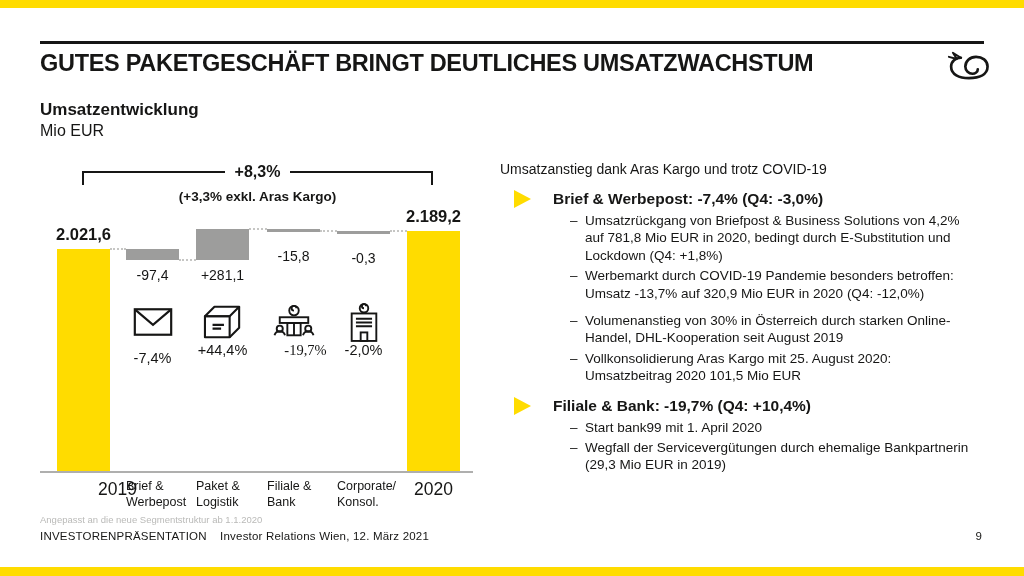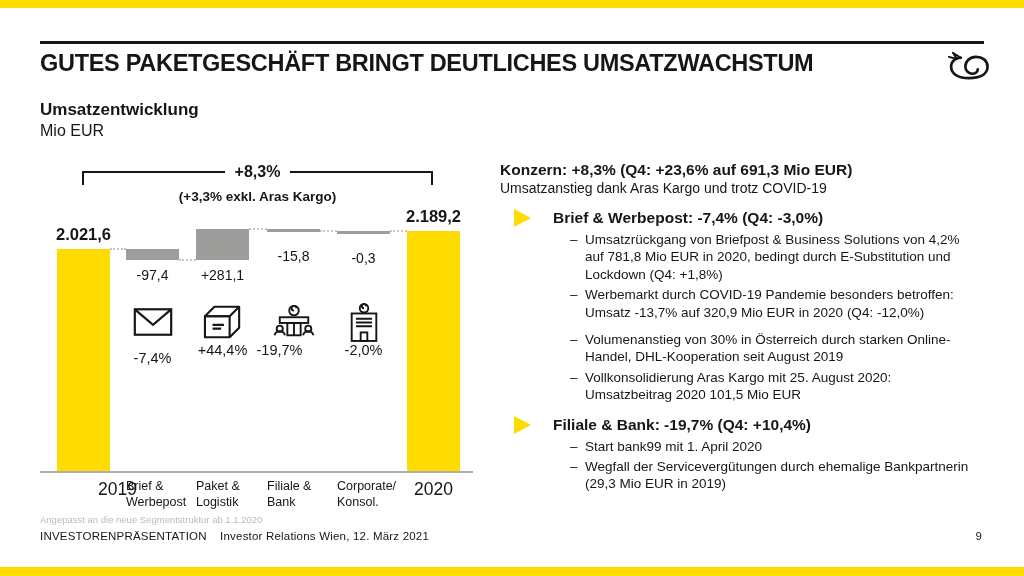--- a/index.html
+++ b/index.html
@@ -115,21 +115,21 @@
           <path d="M24 8 a2.5 2.5 0 1 1 2.5 -2.5"></path>
           <rect x="9" y="15" width="30" height="6"></rect>
           <rect x="17" y="21" width="14" height="13"></rect>
           <path d="M24 21 V34"></path>
           <circle cx="9" cy="27" r="3.2"></circle>
           <path d="M3.5 34 a5.7 5.7 0 0 1 11 0"></path>
           <circle cx="39" cy="27" r="3.2"></circle>
           <path d="M33.5 34 a5.7 5.7 0 0 1 11 0"></path>
         </svg>
       </div>
-      <div class="pct" style="left: 186px; width: 107px; top: 182px;">-19,7%</div>
+      <div class="pct" style="left: 212px; width: 107px; top: 182px; font-family: Liberation Serif, serif;">-19,7%</div>
       <div class="cat-small" style="left: 227px; top: 319px;">
         <div>Filiale &amp;</div>
         <div>Bank</div>
       </div>
       <div class="connector" style="left: 280px; width: 17px; top: 69.5622px;"></div>
       <div class="bar" style="left: 297px; top: 70.5622px; height: 3px; background: rgb(157, 157, 156);"></div>
       <div class="val-label" style="left: 270px; width: 107px; top: 89.5622px;">-0,3</div>
       <div class="icon-box" style="left: 300.5px; top: 142px;">
         <svg width="36" height="40" viewBox="0 0 38 42" fill="none" stroke="#161615" stroke-width="2">
           <circle cx="19" cy="6.5" r="4.5"></circle>
@@ -144,21 +144,20 @@
         <div>Corporate/</div>
         <div>Konsol.</div>
       </div>
       <div class="connector" style="left: 350px; width: 17px; top: 69.5842px;"></div>
       <div class="bar" style="left: 367px; top: 70.5952px; height: 240.405px; background: rgb(255, 220, 0);"></div>
       <div class="total-label" style="left: 340px; width: 107px; top: 46.5952px;">2.189,2</div>
       <div class="cat-big" style="left: 340px; width: 107px; top: 319px;">2020</div>
     </div>
 
   <div class="rp">
-    <div class="rp-title">Konzern: +8,3% (Q4: +23,6% auf 691,3 Mio EUR)</div>
     <div class="rp-sub">Umsatzanstieg dank Aras Kargo und trotz COVID-19</div>
     <div id="sections">
         <div class="sec">
           <div class="sec-head"><span class="tri"></span><span>Brief &amp; Werbepost: -7,4% (Q4: -3,0%)</span></div>
           <div class="bullet">
             <span class="dash">–</span>
             <span>Umsatzrückgang von Briefpost &amp; Business Solutions von 4,2% auf 781,8 Mio EUR in 2020, bedingt durch E-Substitution und Lockdown (Q4: +1,8%)</span>
           </div>
           <div class="bullet">
             <span class="dash">–</span>

